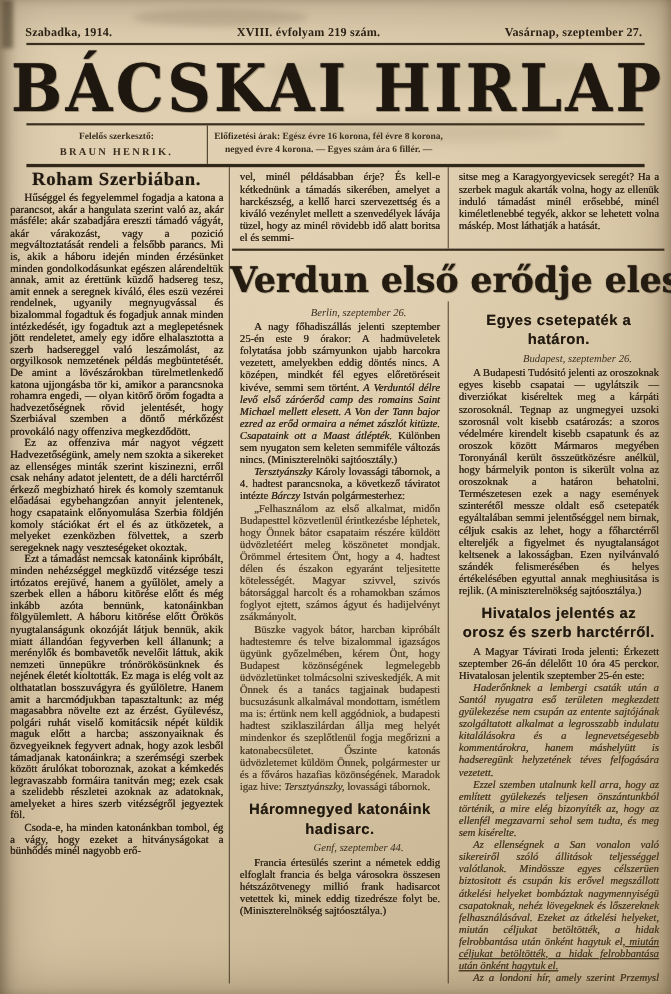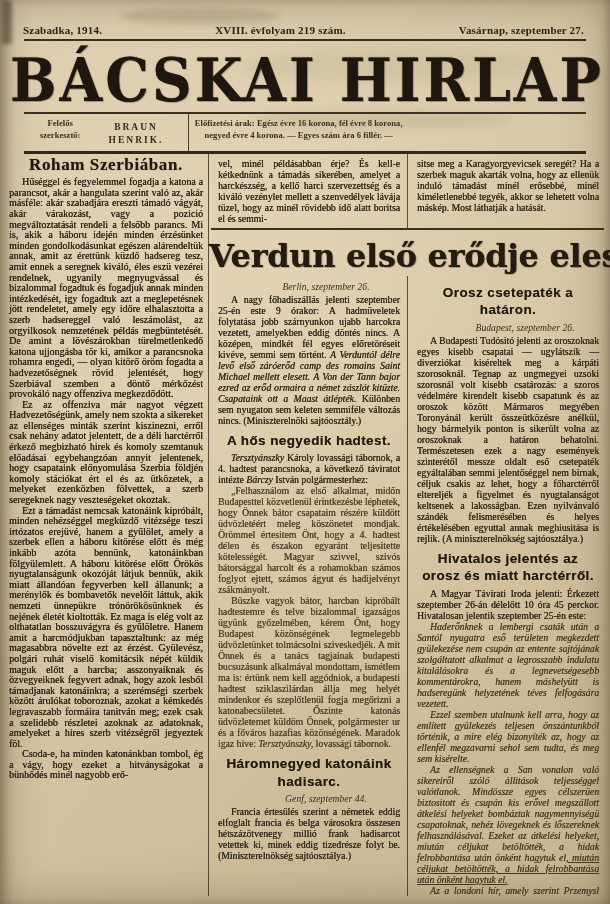--- a/index.html
+++ b/index.html
@@ -40,21 +40,21 @@
     white-space:nowrap;
   }
   .rule-mid{height:2px;margin:2px 24px 0;}
   .info-row{
     display:flex;align-items:stretch;
     margin:0 24px;border-bottom:3px solid #32281a;
     font-size:8.6px;font-weight:bold;color:#3a2e1f;
   }
   .info-cell{padding:4px 6px;line-height:1.35;}
   .info-left{width:36%;text-align:center;border-right:1px solid #4a3c28;}
-  .info-center{width:27%;text-align:center;border-right:1px solid #4a3c28;display:flex;flex-direction:row;justify-content:center;}
+  .info-center{width:27%;text-align:center;border-right:1px solid #4a3c28;display:flex;flex-direction:column;justify-content:center;}
   .editor-name{letter-spacing:2px;margin-top:3px;font-size:9.5px;}
   .info-right{width:37%;text-align:center;}
 
   
   .body{display:flex;align-items:stretch;padding:0 4px 0 6px;height:742px;}
   .vdiv{flex:none;width:1px;background:rgba(58,45,28,.8);}
   p{margin:0;text-indent:13px;text-align:justify;text-shadow:.25px 0 0 currentColor;}
   p.noindent{text-indent:0;}
   .it{font-style:italic;}
   .u{text-decoration:underline;text-underline-offset:1px;}
@@ -143,38 +143,37 @@
       <div class="rule rule-cont"></div>
 
       <h2 class="verdun">Verdun első erődje elesett.</h2>
 
       <div class="article-row">
 
         <div class="acol">
           <div class="dateline"><span class="it">Berlin, szeptember 26.</span></div>
           <p><span>A nagy főhadiszállás jelenti szeptember 25-én este 9 órakor: A hadmüveletek folytatása jobb szárnyunkon ujabb harcokra vezetett, amelyekben eddig döntés nincs. A középen, mindkét fél egyes előretöréseit kivéve, semmi sem történt. </span><span class="it">A Verduntól délre levő első záróerőd camp des romains Saint Michael mellett elesett. A Von der Tann bajor ezred az erőd ormaira a német zászlót kitüzte. Csapataink ott a Maast átlépték. </span><span>Különben sem nyugaton sem keleten semmiféle változás nincs. (Miniszterelnöki sajtóosztály.)</span></p>
 
-          <h3 class="sans-head">A hős negyedik hadtest.</h3>
           <p><span class="it">Tersztyánszky</span><span> Károly lovassági tábornok, a 4. hadtest parancsnoka, a következő táviratot intézte </span><span class="it">Bárczy</span><span> István polgármesterhez:</span></p>
           <p class="faded">„Felhasználom az első alkalmat, midőn Budapesttel közvetlenül érintkezésbe léphetek, hogy Önnek bátor csapataim részére küldött üdvözletéért meleg köszönetet mondjak. Örömmel értesitem Önt, hogy a 4. hadtest délen és északon egyaránt teljesitette kötelességét. Magyar szivvel, szivós bátorsággal harcolt és a rohamokban számos foglyot ejtett, számos ágyut és hadijelvényt zsákmányolt.</p>
           <p class="faded"><span>Büszke vagyok bátor, harcban kipróbált hadtestemre és telve bizalommal igazságos ügyünk győzelmében, kérem Önt, hogy Budapest közönségének legmelegebb üdvözletünket tolmácsolni sziveskedjék. A mit Önnek és a tanács tagjainak budapesti bucsuzásunk alkalmával mondottam, ismétlem ma is: értünk nem kell aggódniok, a budapesti hadtest sziklaszilárdan állja meg helyét mindenkor és szeplőtlenül fogja megőrizni a katonabecsületet. Őszinte katonás üdvözletemet küldöm Önnek, polgármester ur és a főváros hazafias közönségének. Maradok igaz hive: </span><span class="it">Tersztyánszky,</span><span> lovassági tábornok.</span></p>
 
           <h3 class="sans-head">Háromnegyed katonáink hadisarc.</h3>
           <div class="dateline it">Genf, szeptember 44.</div>
           <p>Francia értesülés szerint a németek eddig elfoglalt francia és belga városokra összesen hétszázötvenegy millió frank hadisarcot vetettek ki, minek eddig tizedrésze folyt be. (Miniszterelnökség sajtóosztálya.)</p>
         </div>
 
         <div class="vdiv"></div>
 
         <div class="acol">
-          <h3 class="sans-head">Orosz csetepaték a határon.</h3>
+          <h3 class="sans-head">Egyes csetepaték a határon.</h3>
           <div class="dateline it">Budapest, szeptember 26.</div>
           <p>A Budapesti Tudósitó jelenti az oroszoknak egyes kisebb csapatai — ugylátszik — diverziókat kiséreltek meg a kárpáti szorosoknál. Tegnap az ungmegyei uzsoki szorosnál volt kisebb csatározás: a szoros védelmére kirendelt kisebb csapatunk és az oroszok között Mármaros megyében Toronyánál került összeütközésre anélkül, hogy bármelyik ponton is sikerült volna az oroszoknak a határon behatolni. Természetesen ezek a nagy események szinterétől messze oldalt eső csetepaték egyáltalában semmi jelentőséggel nem birnak, céljuk csakis az lehet, hogy a főharctérről eltereljék a figyelmet és nyugtalanságot keltsenek a lakosságban. Ezen nyilvánvaló szándék felismerésében és helyes értékelésében egyuttal annak meghiusitása is rejlik. (A miniszterelnökség sajtóosztálya.)</p>
 
-          <h3 class="sans-head">Hivatalos jelentés az orosz és miatt harctérről.</h3>
+          <h3 class="sans-head">Hivatalos jelentés az orosz és szerb harctérről.</h3>
           <p>A Magyar Távirati Iroda jelenti: Érkezett szeptember 26-án délelőtt 10 óra 45 perckor. Hivatalosan jelentik szeptember 25-én este:</p>
           <p class="it report">Haderőnknek a lembergi csaták után a Santól nyugatra eső területen megkezdett gyülekezése nem csupán az entente sajtójának szolgáltatott alkalmat a legrosszabb indulatu kitalálásokra és a legnevetségesebb kommentárokra, hanem máshelyütt is hadseregünk helyzetének téves felfogására vezetett.</p>
           <p class="it report">Ezzel szemben utalnunk kell arra, hogy az említett gyülekezés teljesen önszántunkból történik, a mire elég bizonyíték az, hogy az ellenfél megzavarni sehol sem tudta, és meg sem kisérelte.</p>
           <p class="it report"><span>Az ellenségnek a San vonalon való sikereiről szóló állitások teljességgel valótlanok. Mindössze egyes célszerüen biztositott és csupán kis erővel megszállott átkelési helyeket bombáztak nagymennyiségü csapatoknak, nehéz lövegeknek és lőszereknek felhasználásával. Ezeket az átkelési helyeket, miután céljukat betöltötték, a hidak felrobbantása után önként hagytuk el</span><span class="u">, miután céljukat betöltötték, a hidak felrobbantása után önként hagytuk el.</span></p>
           <p class="it report">Az a londoni hír, amely szerint Przemysl hét erődje elesett volna, természetesen puszta koholmány.</p>
         </div>
 
       </div>
     </section>
   </main>

